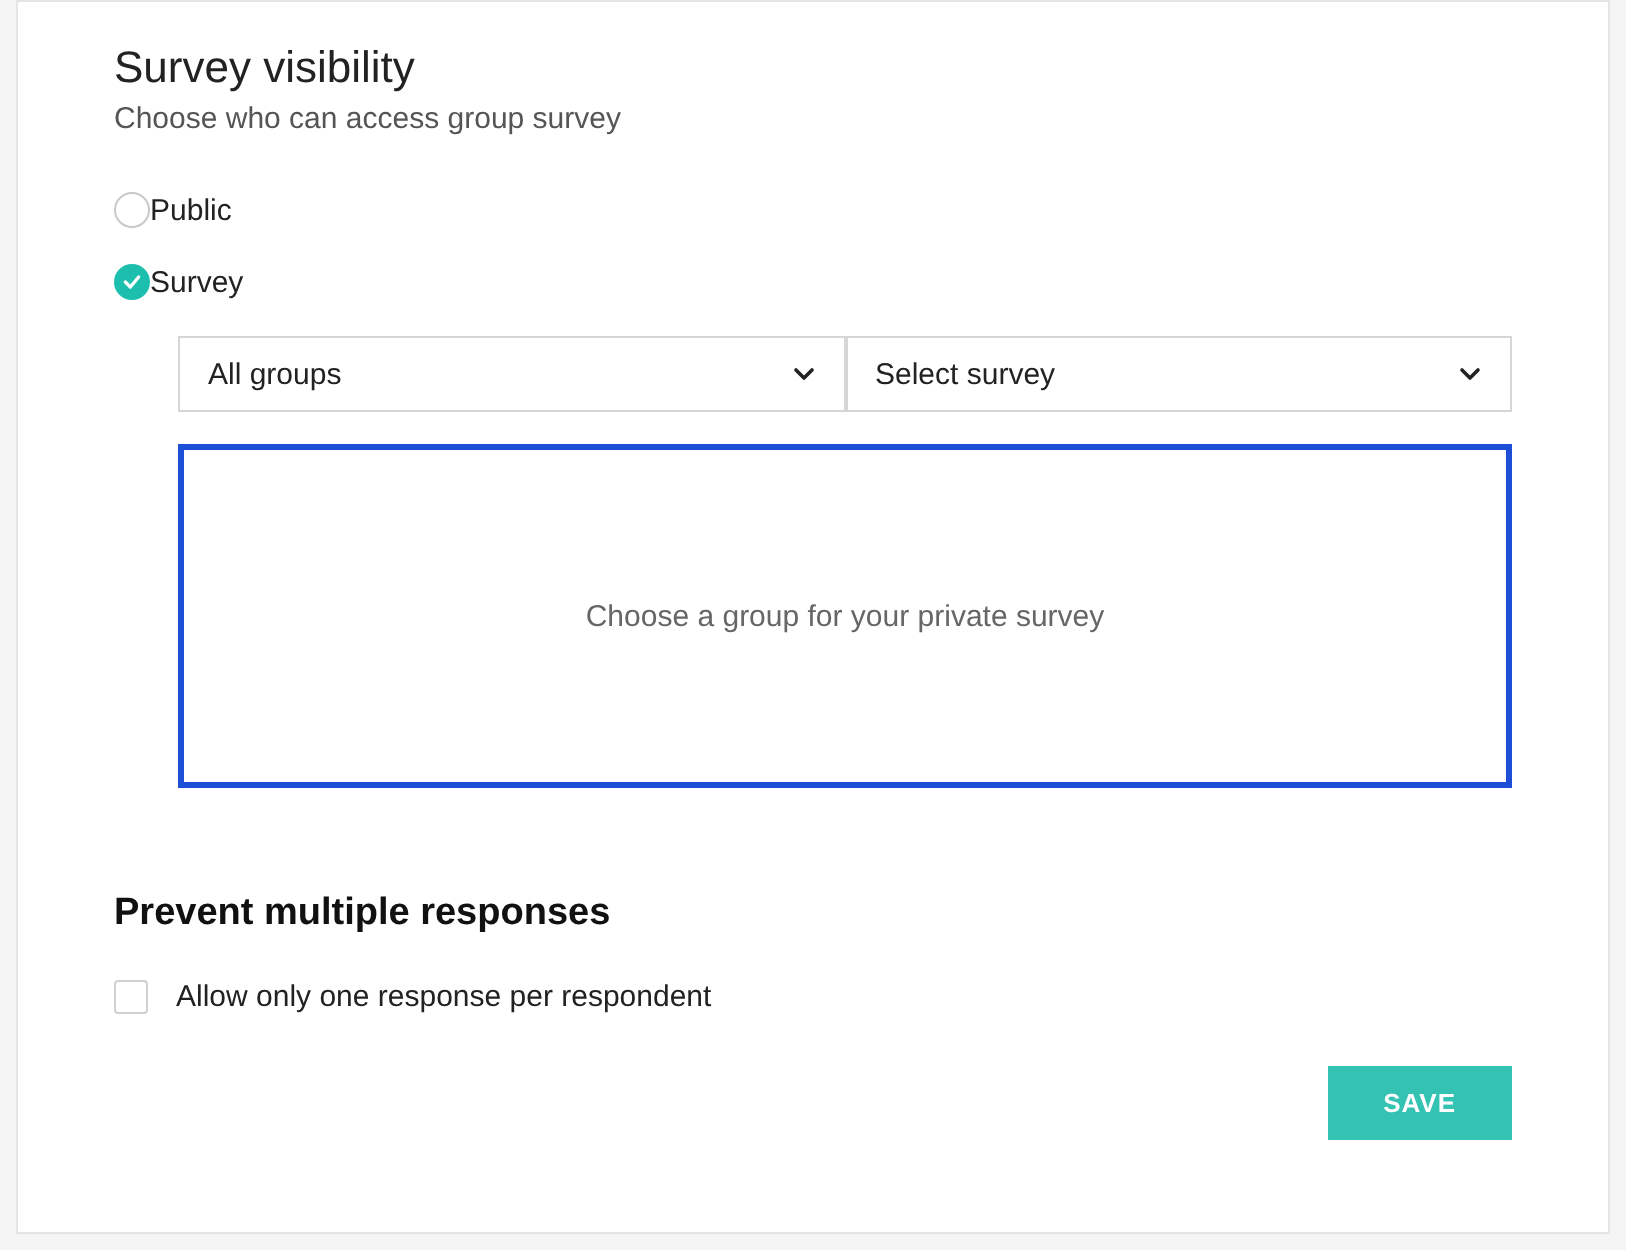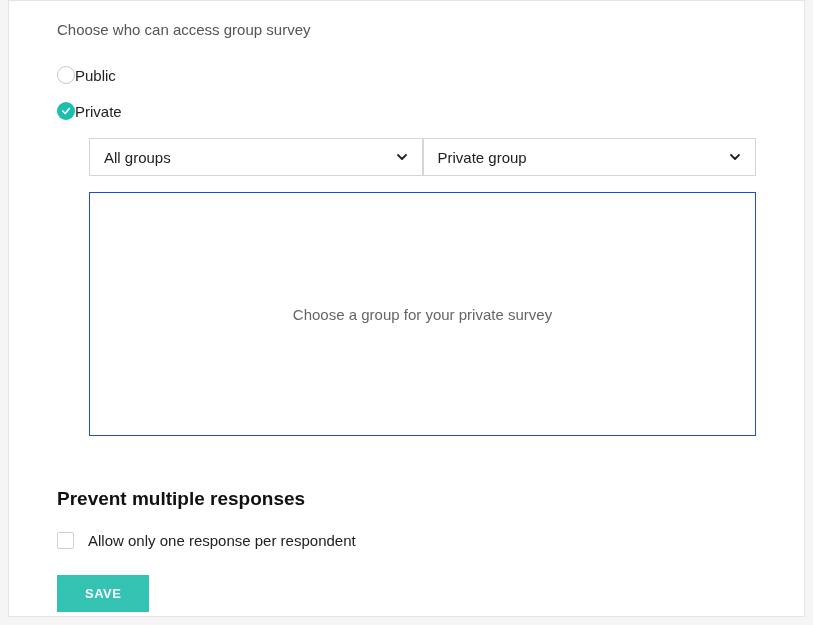--- a/index.html
+++ b/index.html
@@ -83,22 +83,22 @@
       padding: 0 14px;
       background: #fff;
       cursor: pointer;
       font-size: 15px;
       color: #222;
     }
     .select-box .chevron {
       flex-shrink: 0;
     }
     .empty-box {
-      border: 1px solid #1d4ed8;
-      height: 244px;
+      border: 3px solid #1d4ed8;
+      height: 172px;
       display: flex;
       align-items: center;
       justify-content: center;
       font-size: 15px;
       color: #666;
       background: #fff;
     }
     .prevent-section {
       margin-top: 52px;
     }
@@ -121,66 +121,67 @@
       border-radius: 2px;
       background: #fff;
       flex-shrink: 0;
     }
     .checkbox-label {
       font-size: 15px;
       color: #222;
     }
     .save-row {
       display: flex;
-      justify-content: flex-start;
+      justify-content: flex-end;
       margin-top: 26px;
     }
     .save-btn {
       background: #34c2b3;
       color: #fff;
       border: none;
       font-size: 13px;
       font-weight: 600;
       letter-spacing: 0.5px;
       padding: 11px 28px;
       cursor: pointer;
       text-transform: uppercase;
     }
   </style>
 </head>
 <body>
 
 <div class="panel">
 
+  <h2 class="section-title">Survey visibility</h2>
   <p class="section-subtitle">Choose who can access group survey</p>
 
   <div class="radio-row">
     <span class="radio-circle"></span>
     <span class="radio-label">Public</span>
   </div>
 
   <div class="radio-row">
     <span class="radio-selected">
       <svg viewBox="0 0 12 12">
         <path d="M2 6 L5 9 L10 3" stroke="#fff" stroke-width="2" fill="none" stroke-linecap="round" stroke-linejoin="round"></path>
       </svg>
     </span>
-    <span class="radio-label">Private</span>
+    <span class="radio-label">Survey</span>
   </div>
 
   <div class="private-content">
     <div class="selects-row">
       <div class="select-box">
         <span>All groups</span>
         <svg class="chevron" width="12" height="12" viewBox="0 0 12 12">
           <path d="M2 4 L6 8 L10 4" stroke="#222" stroke-width="1.8" fill="none" stroke-linecap="round" stroke-linejoin="round"></path>
         </svg>
       </div>
       <div class="select-box">
-        <span>Private group</span>
+        <span>Select survey</span>
         <svg class="chevron" width="12" height="12" viewBox="0 0 12 12">
           <path d="M2 4 L6 8 L10 4" stroke="#222" stroke-width="1.8" fill="none" stroke-linecap="round" stroke-linejoin="round"></path>
         </svg>
       </div>
     </div>
     <div class="empty-box">
       <span>Choose a group for your private survey</span>
     </div>
   </div>
 

